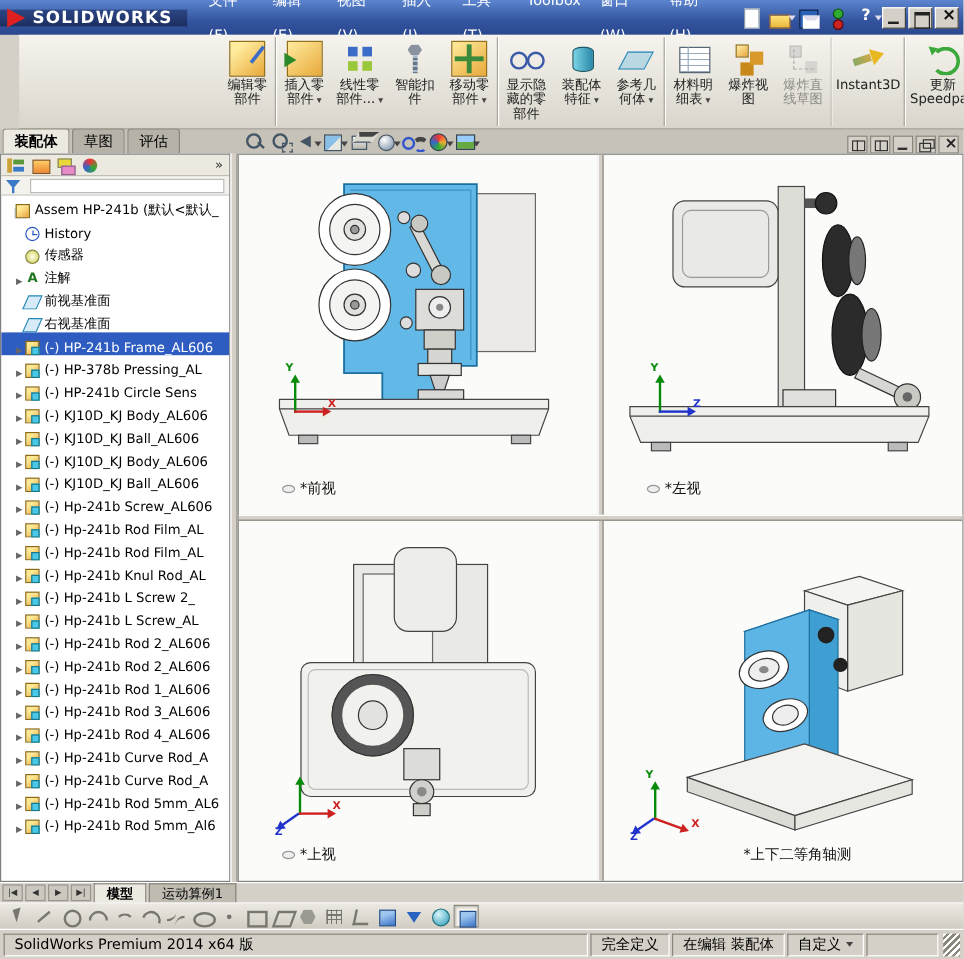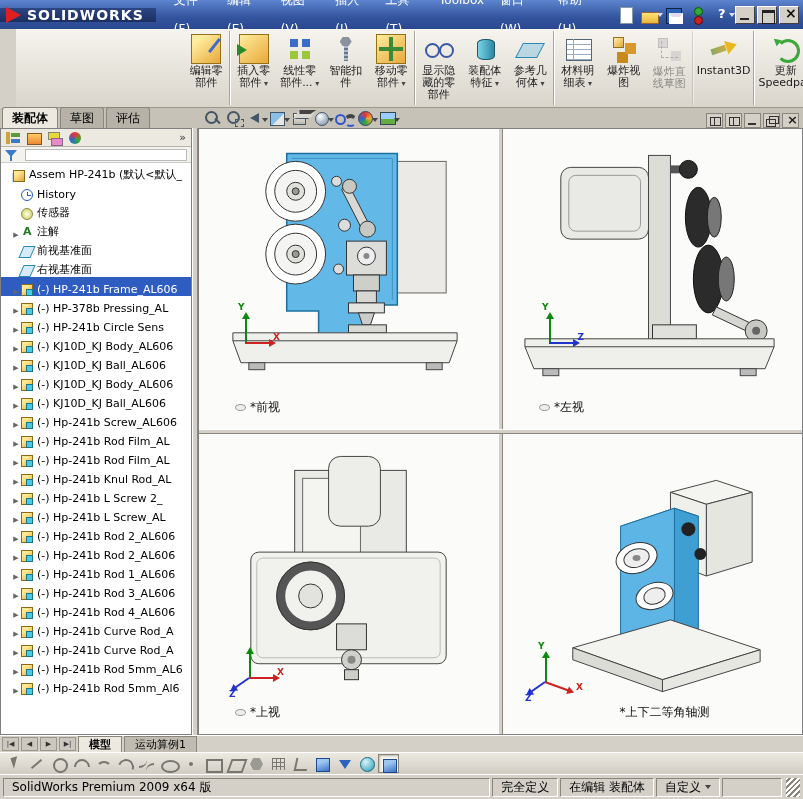--- a/index.html
+++ b/index.html
@@ -728,21 +728,21 @@
       <span class="skbtn s-poly"></span>
       <span class="skbtn s-hatch"></span>
       <span class="skbtn s-angle"></span>
       <span class="skbtn c-cube"></span>
       <span class="skbtn c-arrow"></span>
       <span class="skbtn c-sphere"></span>
       <span class="skbtn c-cube pressed"></span>
     </div>
 
   <div class="statusbar">
-    <span class="scell grow">SolidWorks Premium 2009 x64 版</span>
+    <span class="scell grow">SolidWorks Premium 2014 x64 版</span>
     <span class="scell">完全定义</span>
     <span class="scell">在编辑 装配体</span>
     <span class="scell scell-custom">
         <span>自定义</span>
       </span>
     <span class="scell small"></span>
     <span class="grip"></span>
   </div>
 
 </div>

